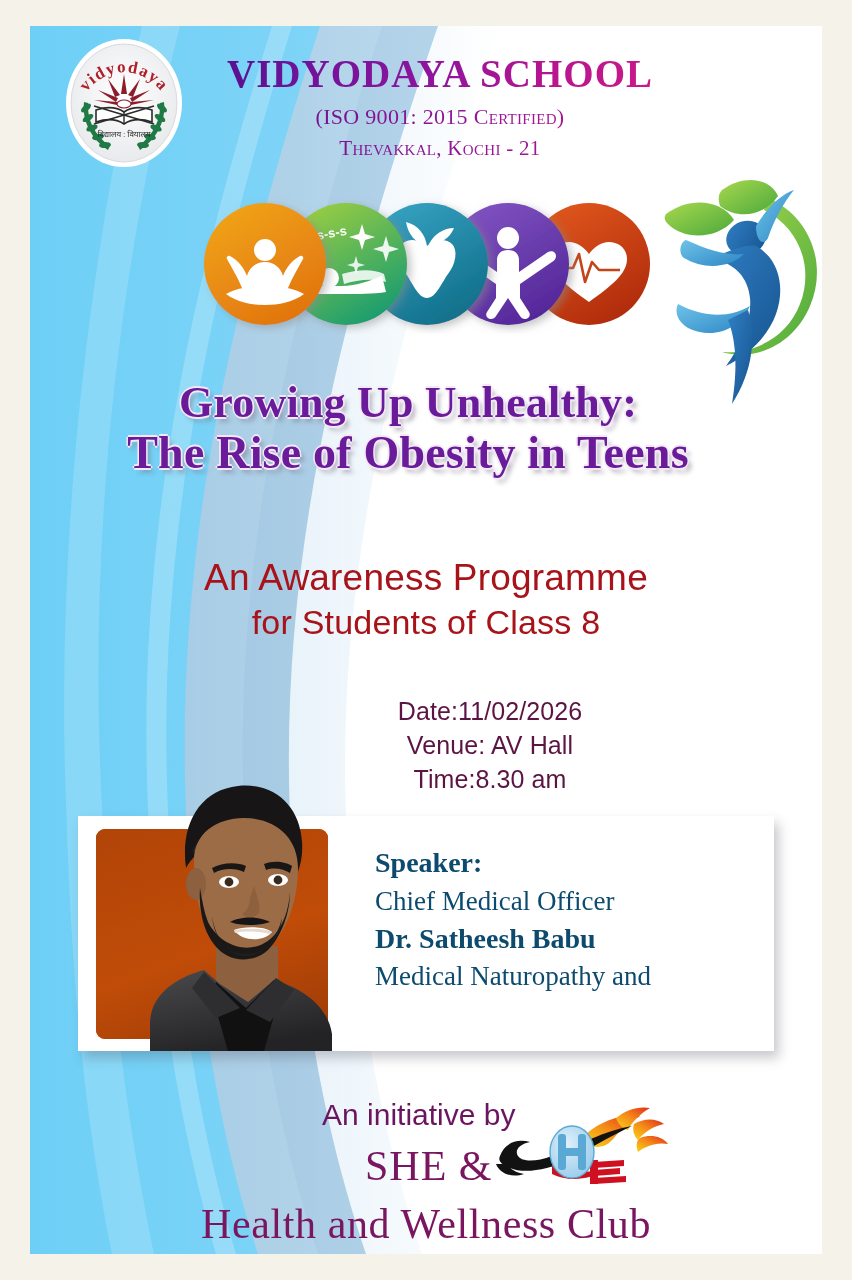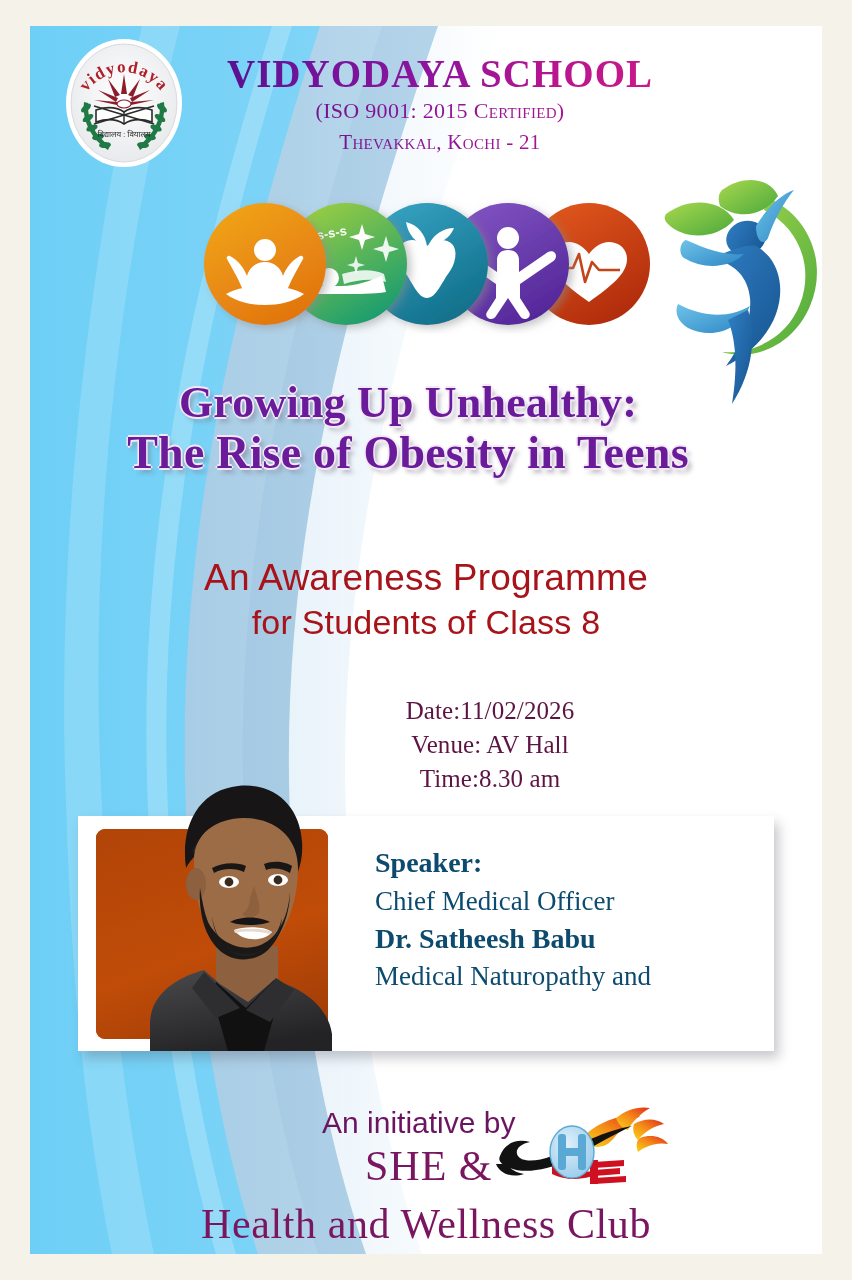--- a/index.html
+++ b/index.html
@@ -22,21 +22,21 @@
   #schoolBlock{position:absolute;left:150px;top:28px;width:520px;text-align:center;}
   #schoolName{
     font-family:"Liberation Serif",serif;font-weight:bold;font-size:39px;
     letter-spacing:1.0px;line-height:1.02;
     background:linear-gradient(90deg,#4b0f86 0%,#6d139a 22%,#8e159c 48%,#b8158f 72%,#d41b86 100%);
     -webkit-background-clip:text;background-clip:text;color:transparent;
     -webkit-text-fill-color:transparent;white-space:nowrap;
   }
   .isoLine{
     font-family:"Liberation Serif",serif;font-variant:small-caps;font-size:22px;
-    line-height:1.3;margin-top:3px;letter-spacing:.3px;
+    line-height:1.3;margin-top:9px;letter-spacing:.3px;
     background:linear-gradient(90deg,#58107f 0%,#8a1496 45%,#c01a8c 100%);
     -webkit-background-clip:text;background-clip:text;color:transparent;
     -webkit-text-fill-color:transparent;white-space:nowrap;
   }
   .isoLine.sub{font-size:21px;margin-top:4px;}
 
   
   #iconRow{position:absolute;left:166px;top:168px;width:470px;height:140px;}
   #iconRow svg{display:block;}
   #wellnessLogo{position:absolute;left:630px;top:128px;width:180px;height:268px;}
@@ -54,42 +54,42 @@
   }
   .bigTitle.l2{font-size:46px;}
 
   #subWrap{position:absolute;left:0px;top:528px;width:792px;text-align:center;}
   .subTitle{font-family:"Liberation Sans",sans-serif;font-size:37px;color:#a8131a;
             line-height:1.28;letter-spacing:.2px;white-space:nowrap;}
   .subTitle.s2{font-size:34px;}
 
   
   #details{position:absolute;left:250px;top:668px;width:420px;text-align:center;}
-  .detailLine{font-family:Liberation Serif, serif;font-size:25px;color:#5c1443;
+  .detailLine{font-family:Liberation Sans, sans-serif;font-size:25px;color:#5c1443;
               line-height:1.36;letter-spacing:.1px;}
 
   
   #speakerCard{position:absolute;left:48px;top:790px;width:696px;height:235px;
                background:#ffffff;box-shadow:5px 7px 11px rgba(80,80,95,.30);}
   #photoFrame{position:absolute;left:66px;top:803px;width:232px;height:210px;
               border-radius:9px;overflow:hidden;background:#b5440a;}
   #photoFrame .bgGrad{position:absolute;inset:0;
        background:linear-gradient(160deg,#b14408 0%,#c04c08 55%,#9c3a06 100%);}
   #portrait{position:absolute;left:58px;top:730px;width:260px;height:295px;}
   #portrait svg{display:block;}
 
   #speakerText{position:absolute;left:345px;top:818px;width:400px;}
   .spLine{font-family:"Liberation Serif",serif;color:#0c4a6e;font-size:27px;
           line-height:1.42;white-space:nowrap;}
   .spLine.bold{font-weight:bold;font-size:28px;line-height:1.34;}
 
   
   #footer{position:absolute;left:0;top:1068px;width:792px;}
   #initRow{position:relative;height:46px;}
-  #initBy{position:absolute;left:292px;top:12px;
+  #initBy{position:absolute;left:292px;top:4px;
           font-family:"Liberation Sans",sans-serif;font-size:30px;color:#6b1560;}
   #sheRow{position:relative;height:58px;}
   #sheText{position:absolute;left:335px;top:2px;
            font-family:"Liberation Serif",serif;font-size:42px;color:#7a1660;
            letter-spacing:1px;}
   #sheLogo{position:absolute;left:460px;top:-36px;width:180px;height:96px;}
   #sheLogo svg{display:block;}
   #clubName{position:relative;text-align:center;
             font-family:"Liberation Serif",serif;font-size:42px;color:#7a1660;
             letter-spacing:.6px;margin-top:2px;}

